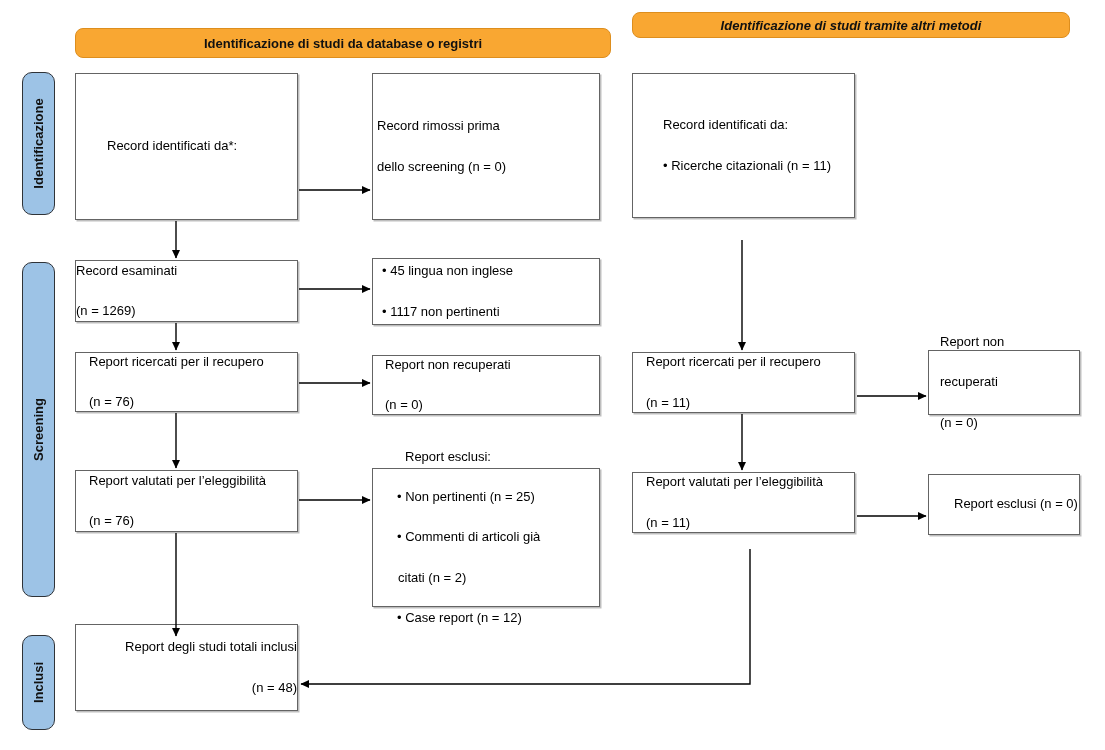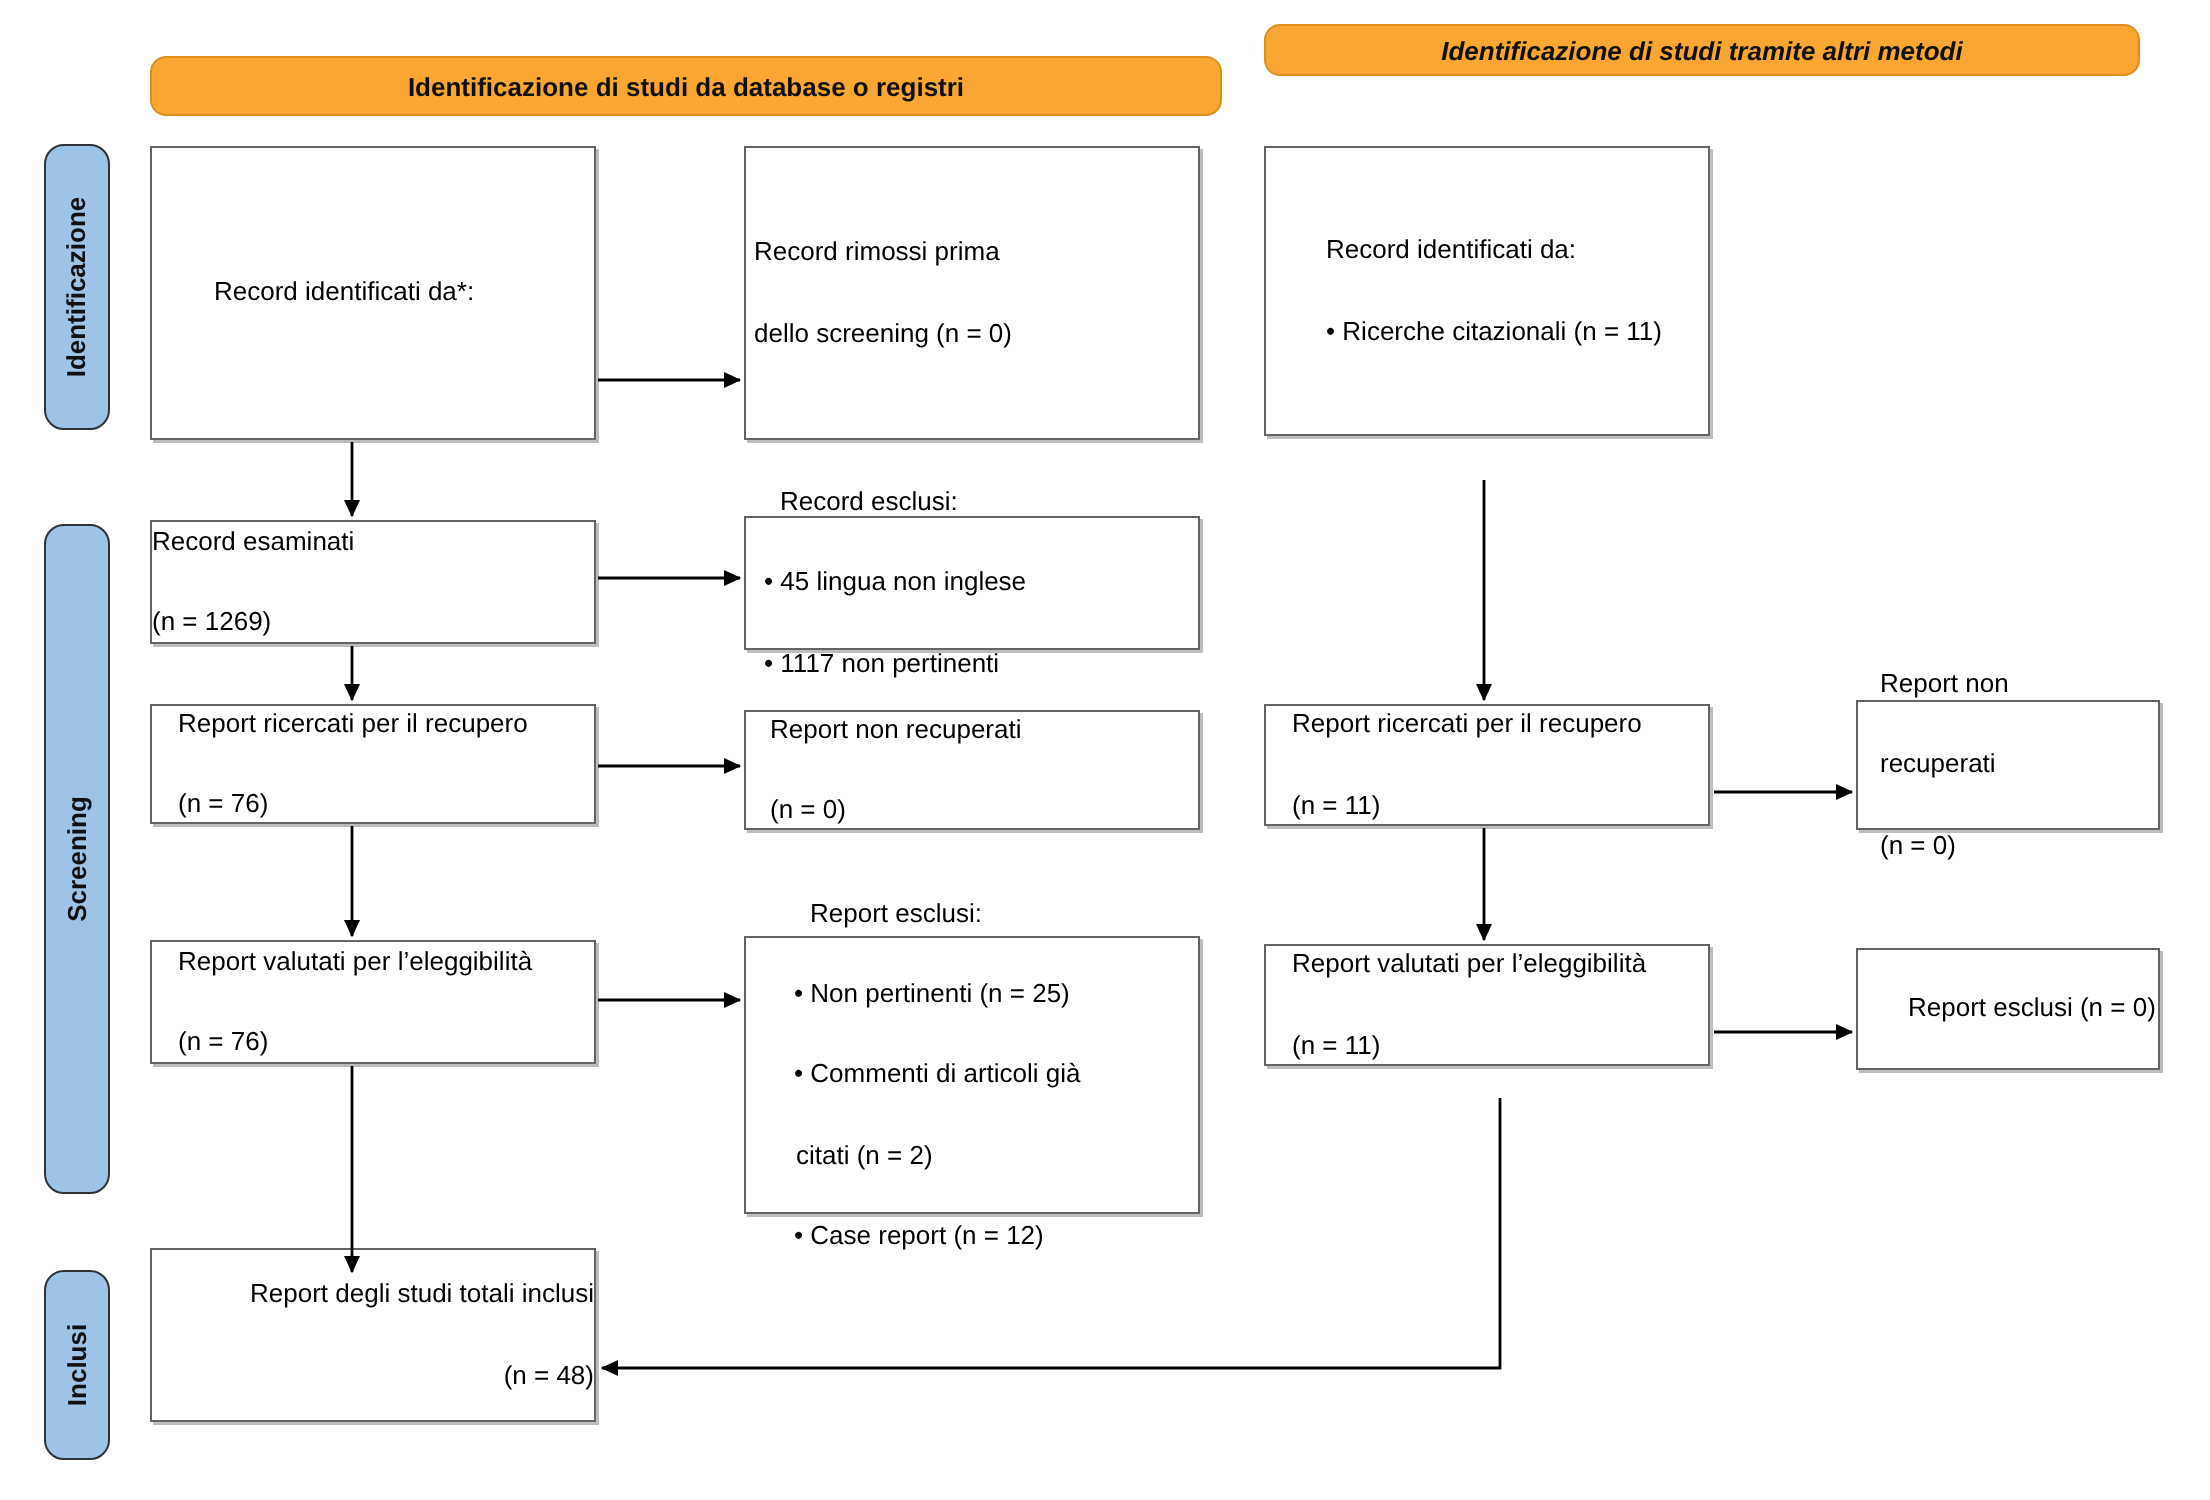--- a/index.html
+++ b/index.html
@@ -107,21 +107,20 @@
   <div class="ln">Record identificati da:</div>
   <div class="ln">• Ricerche citazionali (n = 11)</div>
 </div>
 
 <div class="fbox b4">
   <div class="ln">Record esaminati</div>
   <div class="ln">(n = 1269)</div>
 </div>
 
 <div class="fbox b5">
-  <div class="ln ind8">Record esclusi:</div>
   <div class="ln">• 45 lingua non inglese</div>
   <div class="ln">• 1117 non pertinenti</div>
 </div>
 
 <div class="fbox b6">
   <div class="ln">Report ricercati per il recupero</div>
   <div class="ln">(n = 76)</div>
 </div>
 
 <div class="fbox b7">

